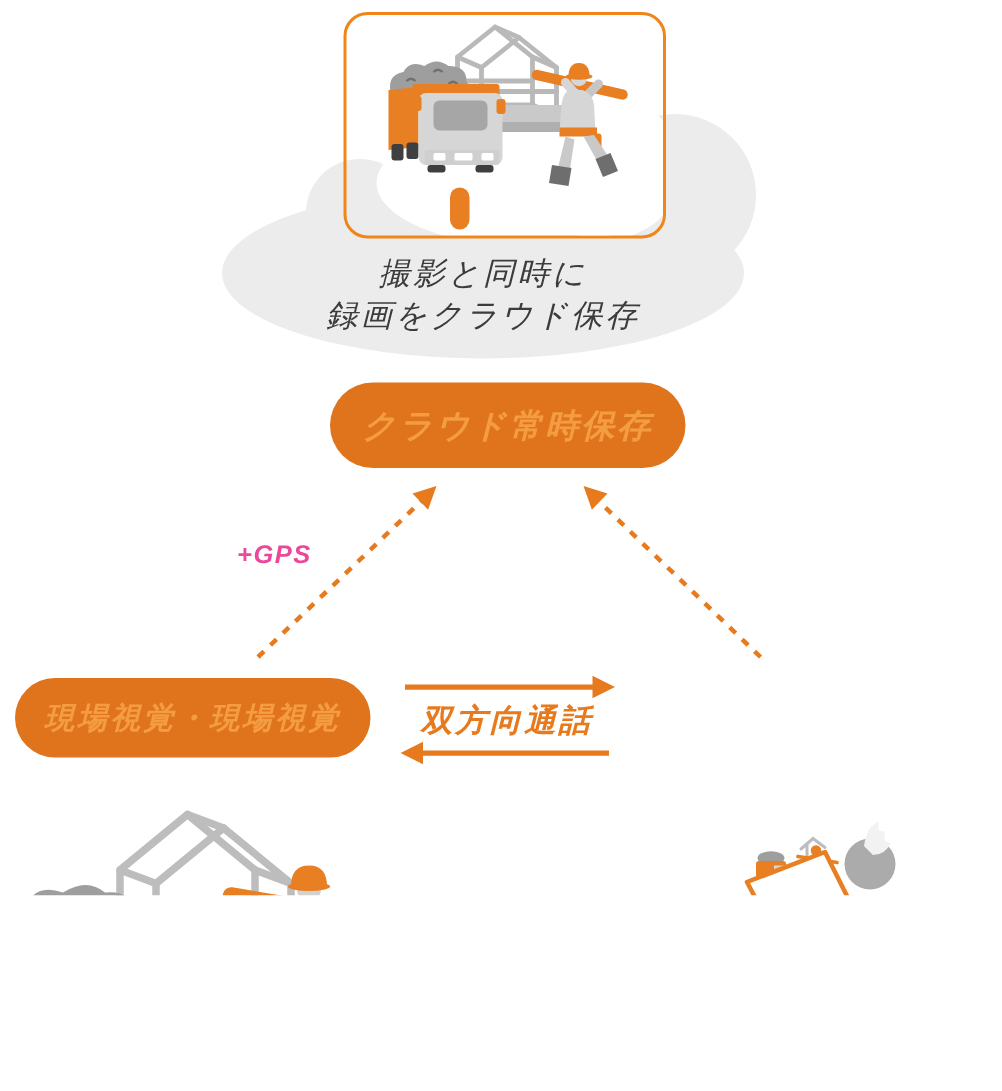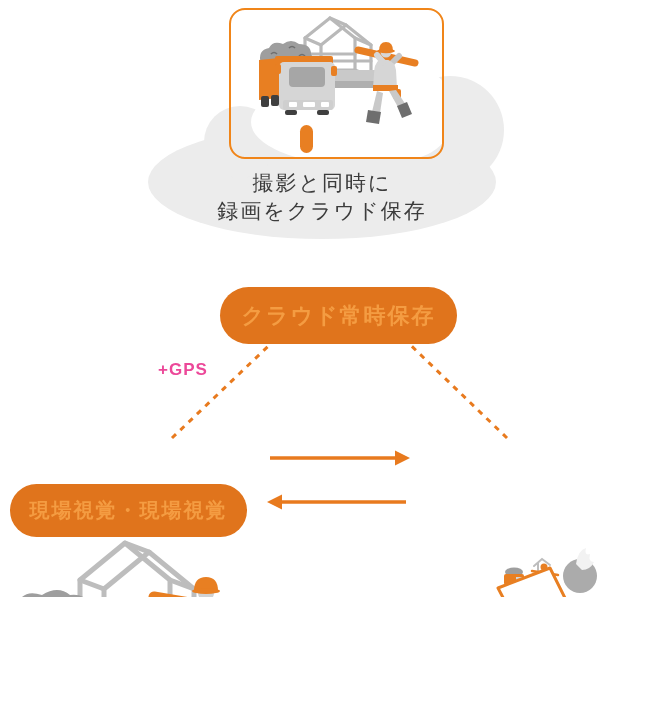--- a/index.html
+++ b/index.html
@@ -1,37 +1,37 @@
 <!DOCTYPE html>
 <html><head>
 <meta charset="utf-8">
 <style>
   html,body{margin:0;padding:0;background:#ffffff;}
   .canvas{
     position:relative;width:668px;height:597px;margin:0 auto;
-    font-family:"Liberation Sans",sans-serif;overflow:hidden;background:#ffffff;
+    font-family:"Liberation Sans",sans-serif;overflow:hidden;background:#ffffff;font-style:italic;
   }
   .abs{position:absolute;}
   
   .caption{
     left:152px;top:169px;width:340px;text-align:center;
     font-size:21px;line-height:28px;font-weight:500;color:#3c3c3c;
     letter-spacing:2px;z-index:3;
   }
   
   .video-frame{
     left:229px;top:8px;width:211px;height:147px;
     border:2px solid #f08519;border-radius:16px;overflow:hidden;z-index:2;
     background:transparent;
   }
   
   .pill{
     display:flex;align-items:center;justify-content:center;
     background:#e0741c;color:#f49c42;font-weight:bold;
-    letter-spacing:2px;z-index:4;margin-top:32px;
+    letter-spacing:2px;z-index:4;
   }
   .pill-top{left:220px;top:255px;width:237px;height:57px;border-radius:29px;font-size:22px;}
   .pill-left{left:10px;top:452px;width:237px;height:53px;border-radius:27px;font-size:20px;}
   .pill-right{left:430px;top:450px;width:228px;height:55px;border-radius:28px;font-size:22px;}
   .gps-label{left:158px;top:360px;font-size:17px;font-weight:bold;color:#ec4899;letter-spacing:1px;z-index:4;}
   .call-label{
     left:270px;top:466px;width:136px;text-align:center;
     font-size:21px;font-weight:bold;color:#e87a1e;letter-spacing:2px;z-index:4;
   }
   svg{display:block;}
@@ -135,20 +135,21 @@
       <polygon points="267,502 282,494.5 282,509.5" fill="#e87a1e"></polygon>
     </g>
   </svg>
 
   <div class="abs gps-label">+GPS</div>
 
   <div class="abs pill pill-left">
     <span>現場視覚・現場視覚</span>
   </div>
 
+  <div class="abs call-label">双方向通話</div>
 
   <svg class="abs scene-bl" width="258" height="192" viewBox="0 0 258 192">
     <g stroke="#bdbdbd" stroke-width="5" fill="none" stroke-linejoin="round" stroke-linecap="round">
       <path d="M78,45 L123,8 L168,45 L168,95 L78,95 Z"></path>
       <path d="M102,54 L147,17 L192,54 L192,104 L102,104 Z"></path>
       <path d="M78,45 L102,54 M123,8 L147,17 M168,45 L192,54 M168,95 L192,104 M78,95 L102,104"></path>
       <path d="M78,70 L168,70 M102,79 L192,79"></path>
     </g>
     <g>
       <polygon points="92,95 196,95 196,113 92,113" fill="#c9c9c9"></polygon>

